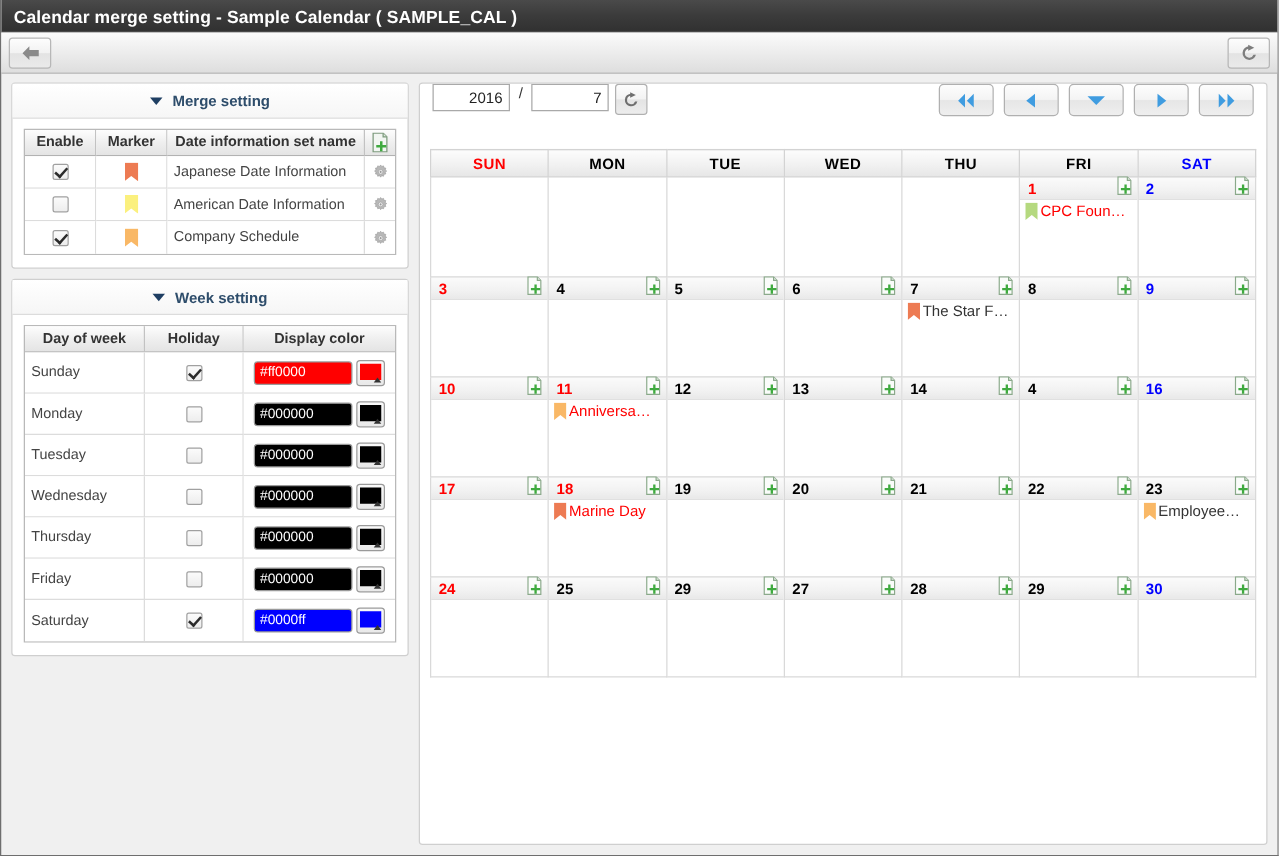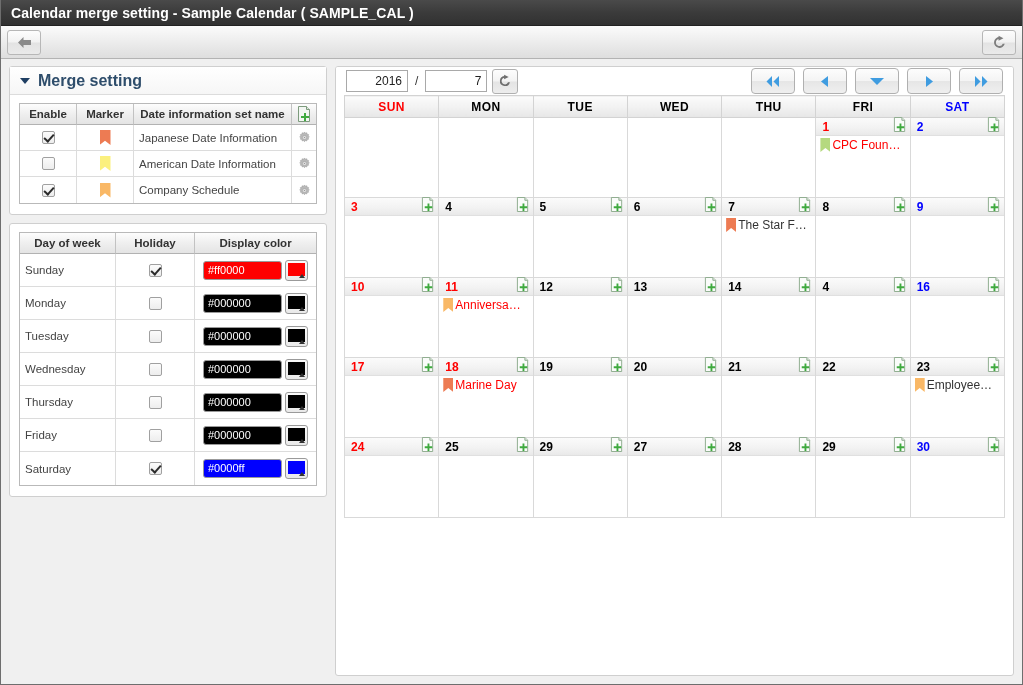--- a/index.html
+++ b/index.html
@@ -76,23 +76,24 @@
     border-radius: 3px;
   }
   .panel-head {
     height: 28px;
     display: flex;
     align-items: center;
     gap: 8px;
     padding: 0 10px;
     background: linear-gradient(to bottom,#ffffff 0%,#f6f6f6 100%);
     border-bottom: 1px solid #dcdcdc;
-    font-size: 16px;
+    font-size: 12px;
     font-weight: bold;
     color: #2e4d6b;
+    justify-content: center;
   }
   .caret {
     width: 0; height: 0;
     border-left: 5px solid transparent;
     border-right: 5px solid transparent;
     border-top: 6px solid #1f3f63;
     cursor: pointer;
   }
   .panel-body { padding: 8px 9px 10px 9px; }
 
@@ -211,23 +212,23 @@
   .right-col {
     flex: 1 1 auto;
     background: #ffffff;
     border: 1px solid #cfcfcf;
     border-radius: 3px;
     display: flex;
     flex-direction: column;
     overflow: hidden;
   }
   .cal-toolbar {
-    height: 28px;
+    height: 52px;
     display: flex;
-    align-items: center;
+    align-items: flex-start;
     padding: 0 10px;
     gap: 5px;
     background: #ffffff;
   }
   .ymfield {
     width: 62px; height: 22px;
     border: 1px solid #a9a9a9;
     background: #fff;
     text-align: right;
     padding-right: 5px;
@@ -382,20 +383,24 @@
                         <circle cx="8" cy="8" r="2.3" fill="#f2f2f2" stroke="#9a9a9a" stroke-width=".6"></circle>
                         <circle cx="8" cy="8" r="1" fill="#9a9a9a"></circle>
                       </svg></span></td>
                 </tr>
               </tbody>
           </table>
         </div>
       </div>
 
       <div class="panel">
+        <div class="panel-head">
+          <span class="caret"></span>
+          <span>Week setting</span>
+        </div>
         <div class="panel-body">
           <table class="grid">
             <thead>
               <tr>
                 <th style="width:96px">Day of week</th>
                 <th style="width:79px">Holiday</th>
                 <th>Display color</th>
               </tr>
             </thead>
             <tbody>

